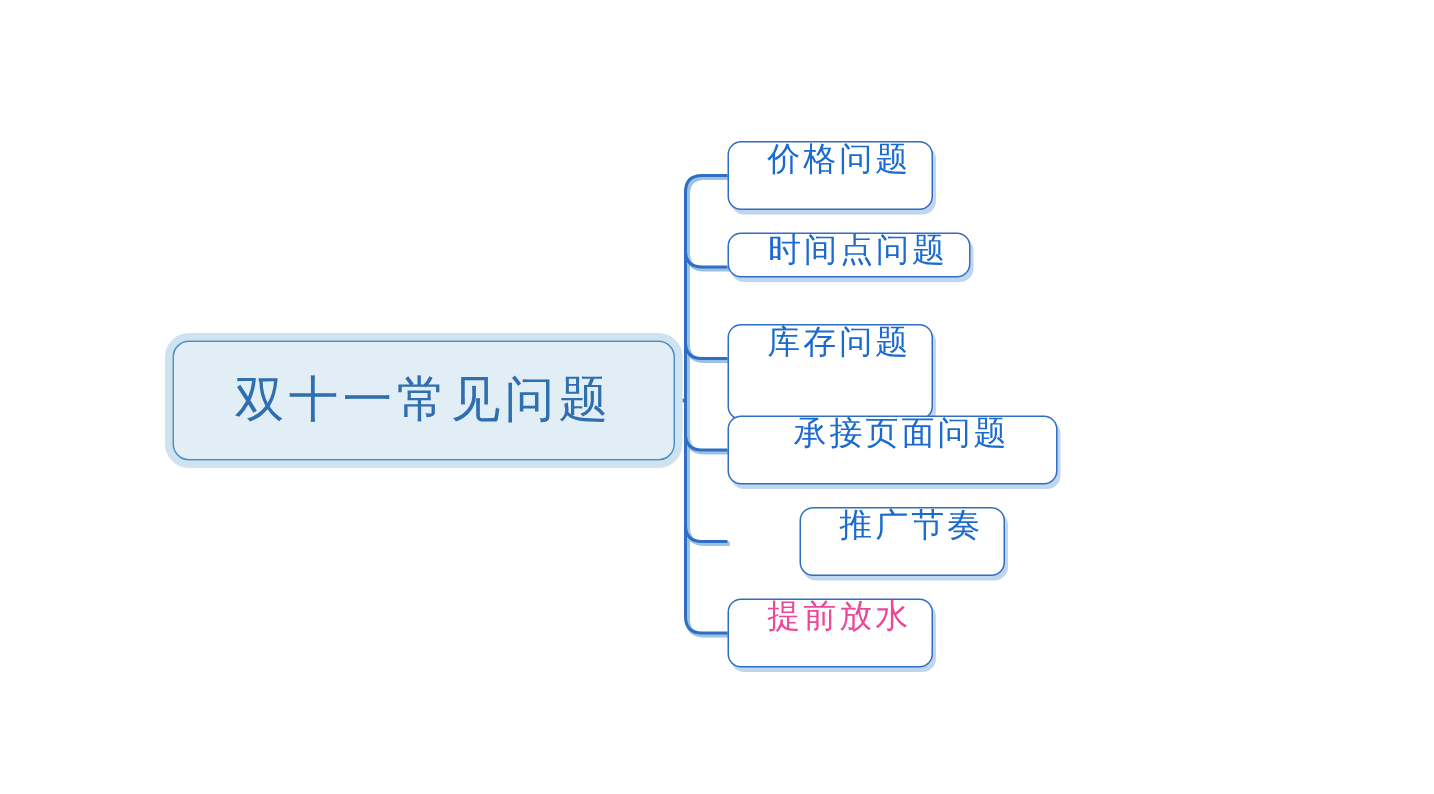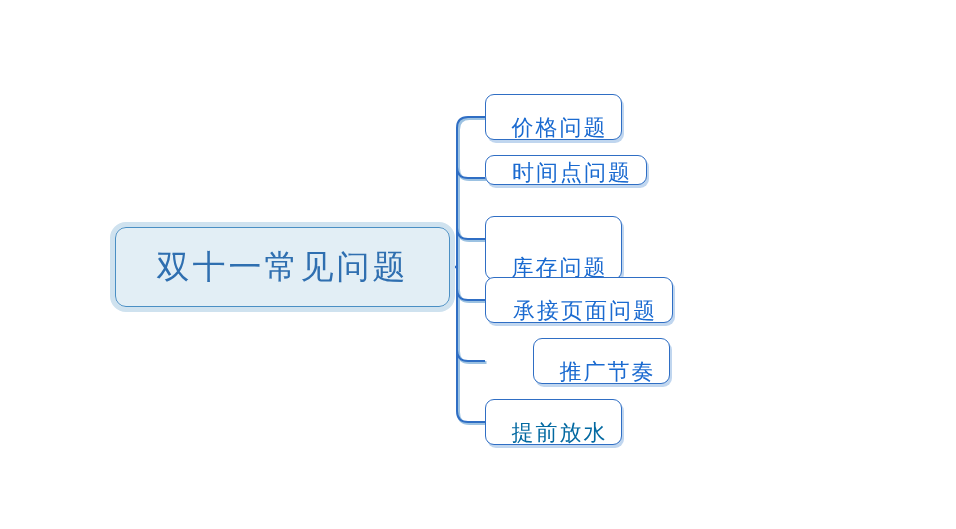--- a/index.html
+++ b/index.html
@@ -63,21 +63,21 @@
   }
   
   .child-node {
     position: absolute;
     box-sizing: border-box;
     height: 46px;
     border: 1.5px solid #2f6ec4;
     border-radius: 9px;
     background: #ffffff;
     display: flex;
-    align-items: flex-end;
+    align-items: flex-start;
     justify-content: center;
     box-shadow: 2px 3px 0 0 rgba(140, 180, 225, 0.55);
     padding-left: 12px;
   }
   .child-label {
     color: #1a6ad0;
     font-size: 22px;
     letter-spacing: 2px;
     line-height: 1;
     white-space: nowrap;
@@ -109,24 +109,24 @@
   <div id="children-layer">
       <div class="child-node" style="left: 485px; top: 94px; width: 137px; height: 46px; border-color: rgb(47, 110, 196);">
         <span class="child-label" style="color: rgb(26, 106, 208);">价格问题</span>
       </div>
       <div class="child-node" style="left: 485px; top: 155px; width: 162px; height: 30px; border-color: rgb(47, 110, 196);">
         <span class="child-label" style="color: rgb(26, 106, 208);">时间点问题</span>
       </div>
       <div class="child-node" style="left: 485px; top: 216px; width: 137px; height: 64px; border-color: rgb(47, 110, 196);">
         <span class="child-label" style="color: rgb(26, 106, 208);">库存问题</span>
       </div>
-      <div class="child-node" style="left: 485px; top: 277px; width: 188px; height: 46px; border-color: rgb(47, 110, 196);">
+      <div class="child-node" style="left: 485px; top: 277px; width: 220px; height: 46px; border-color: rgb(47, 110, 196);">
         <span class="child-label" style="color: rgb(26, 106, 208);">承接页面问题</span>
       </div>
       <div class="child-node" style="left: 485px; top: 338px; width: 137px; height: 46px; border-color: rgb(47, 110, 196); margin-left: 48px;">
         <span class="child-label" style="color: rgb(26, 106, 208);">推广节奏</span>
       </div>
       <div class="child-node" style="left: 485px; top: 399px; width: 137px; height: 46px; border-color: rgb(47, 110, 196);">
-        <span class="child-label" style="color: #0369a1; margin-top: 16px;">提前放水</span>
+        <span class="child-label" style="color: #ec4899;">提前放水</span>
       </div>
     </div>
 
 </div>
 
 </body></html>

